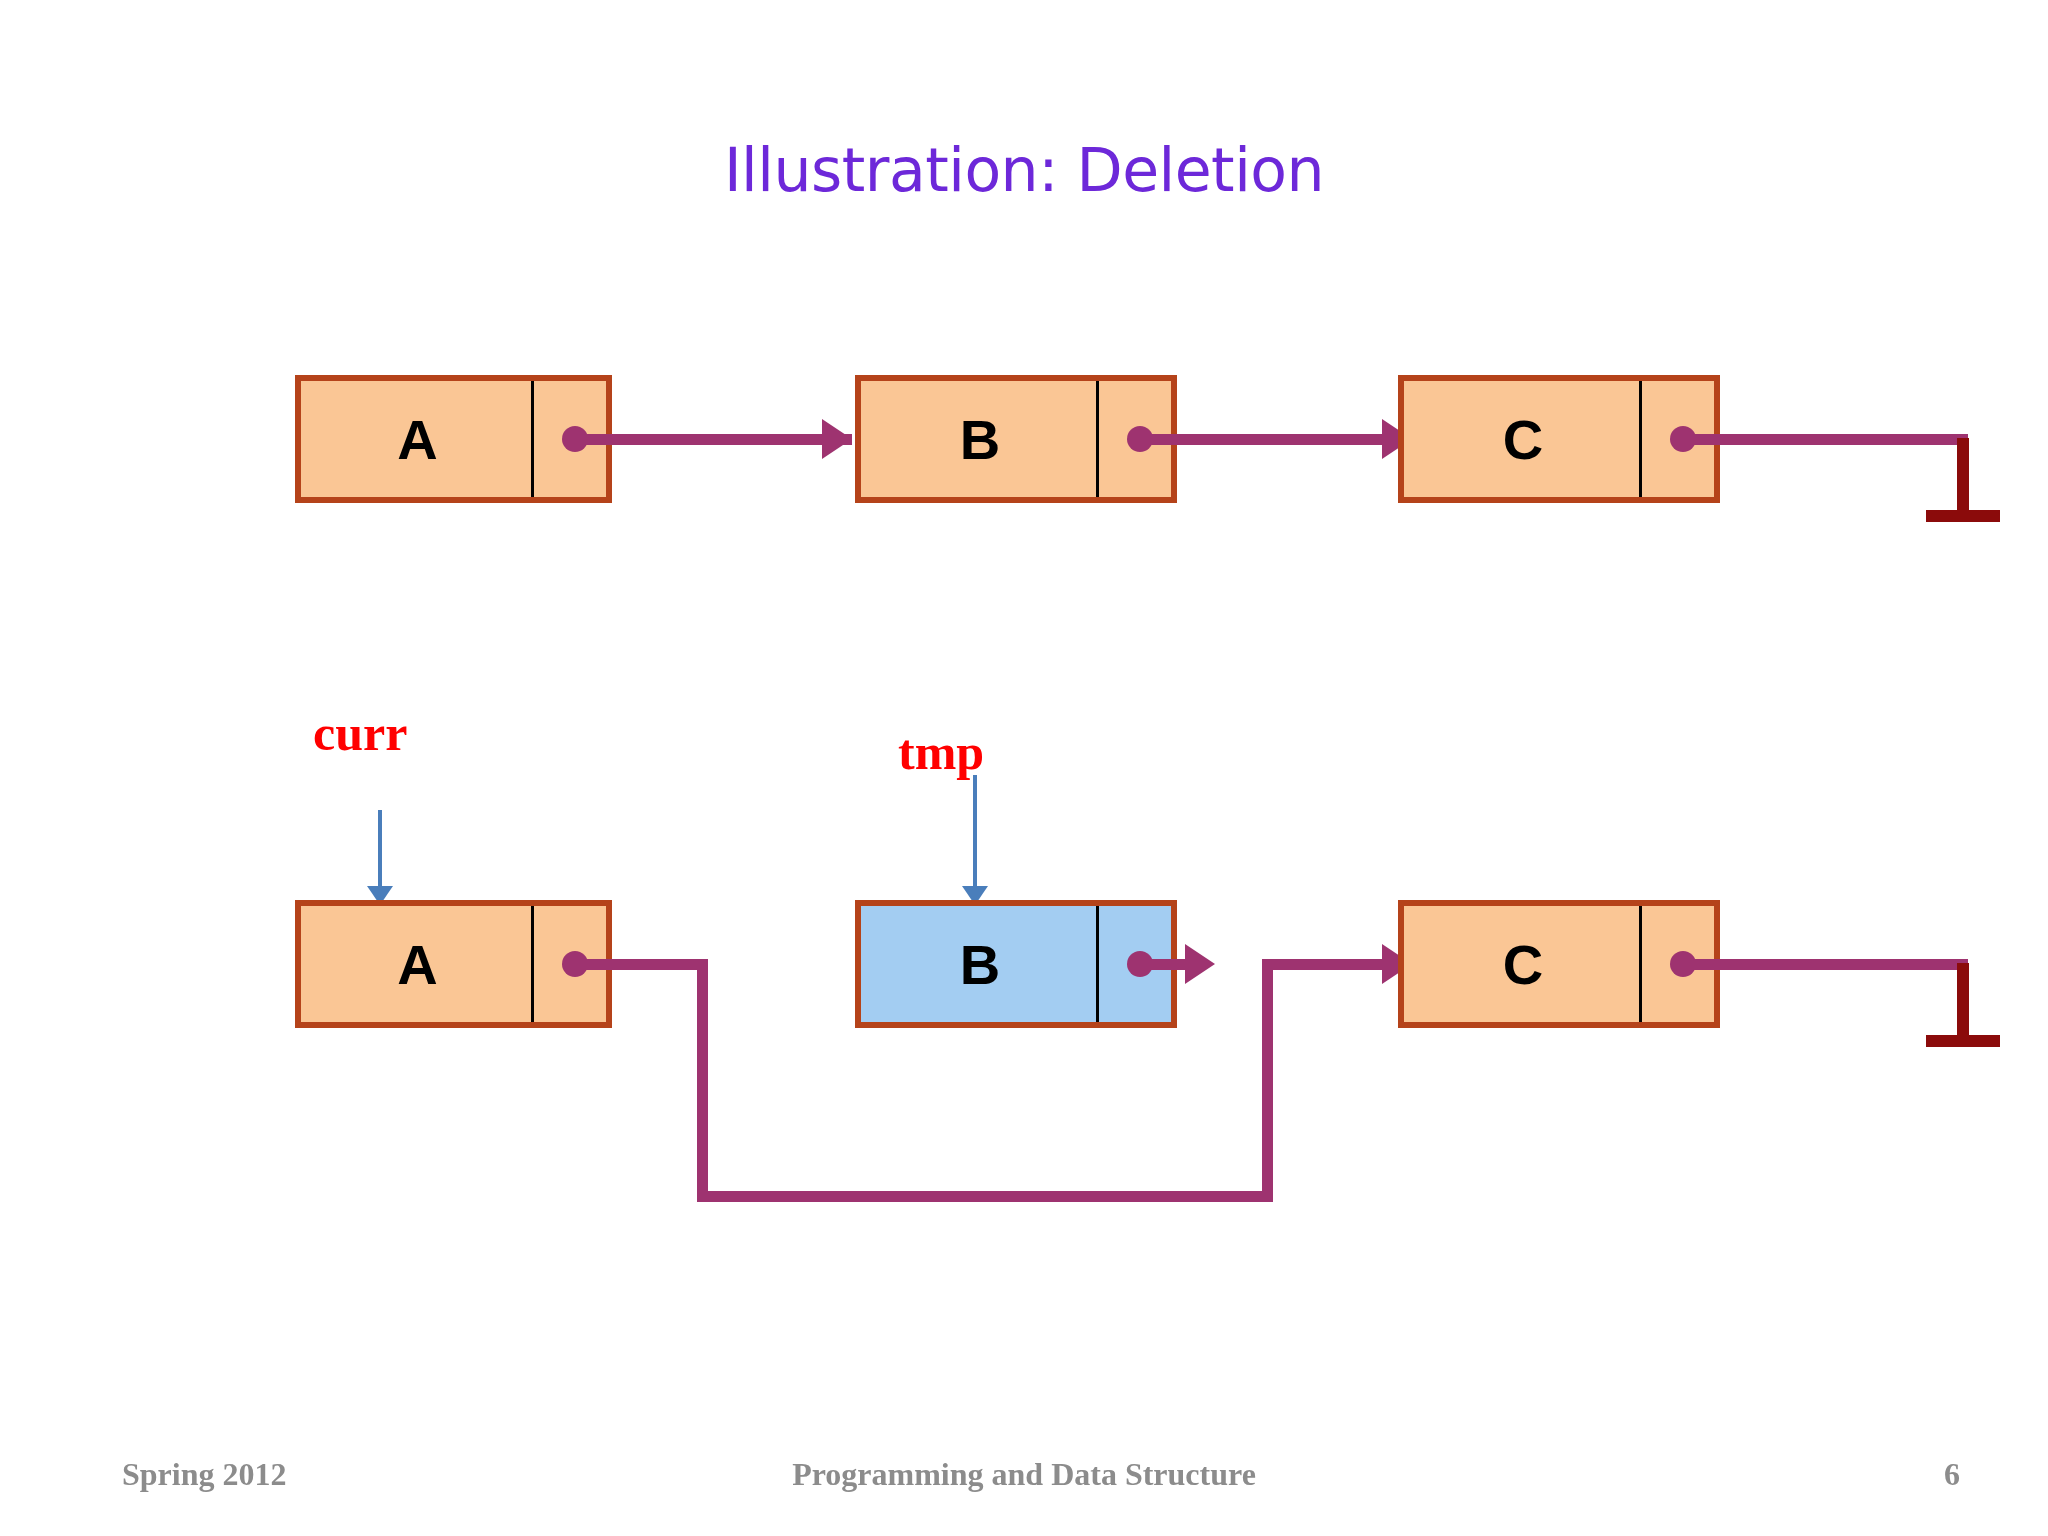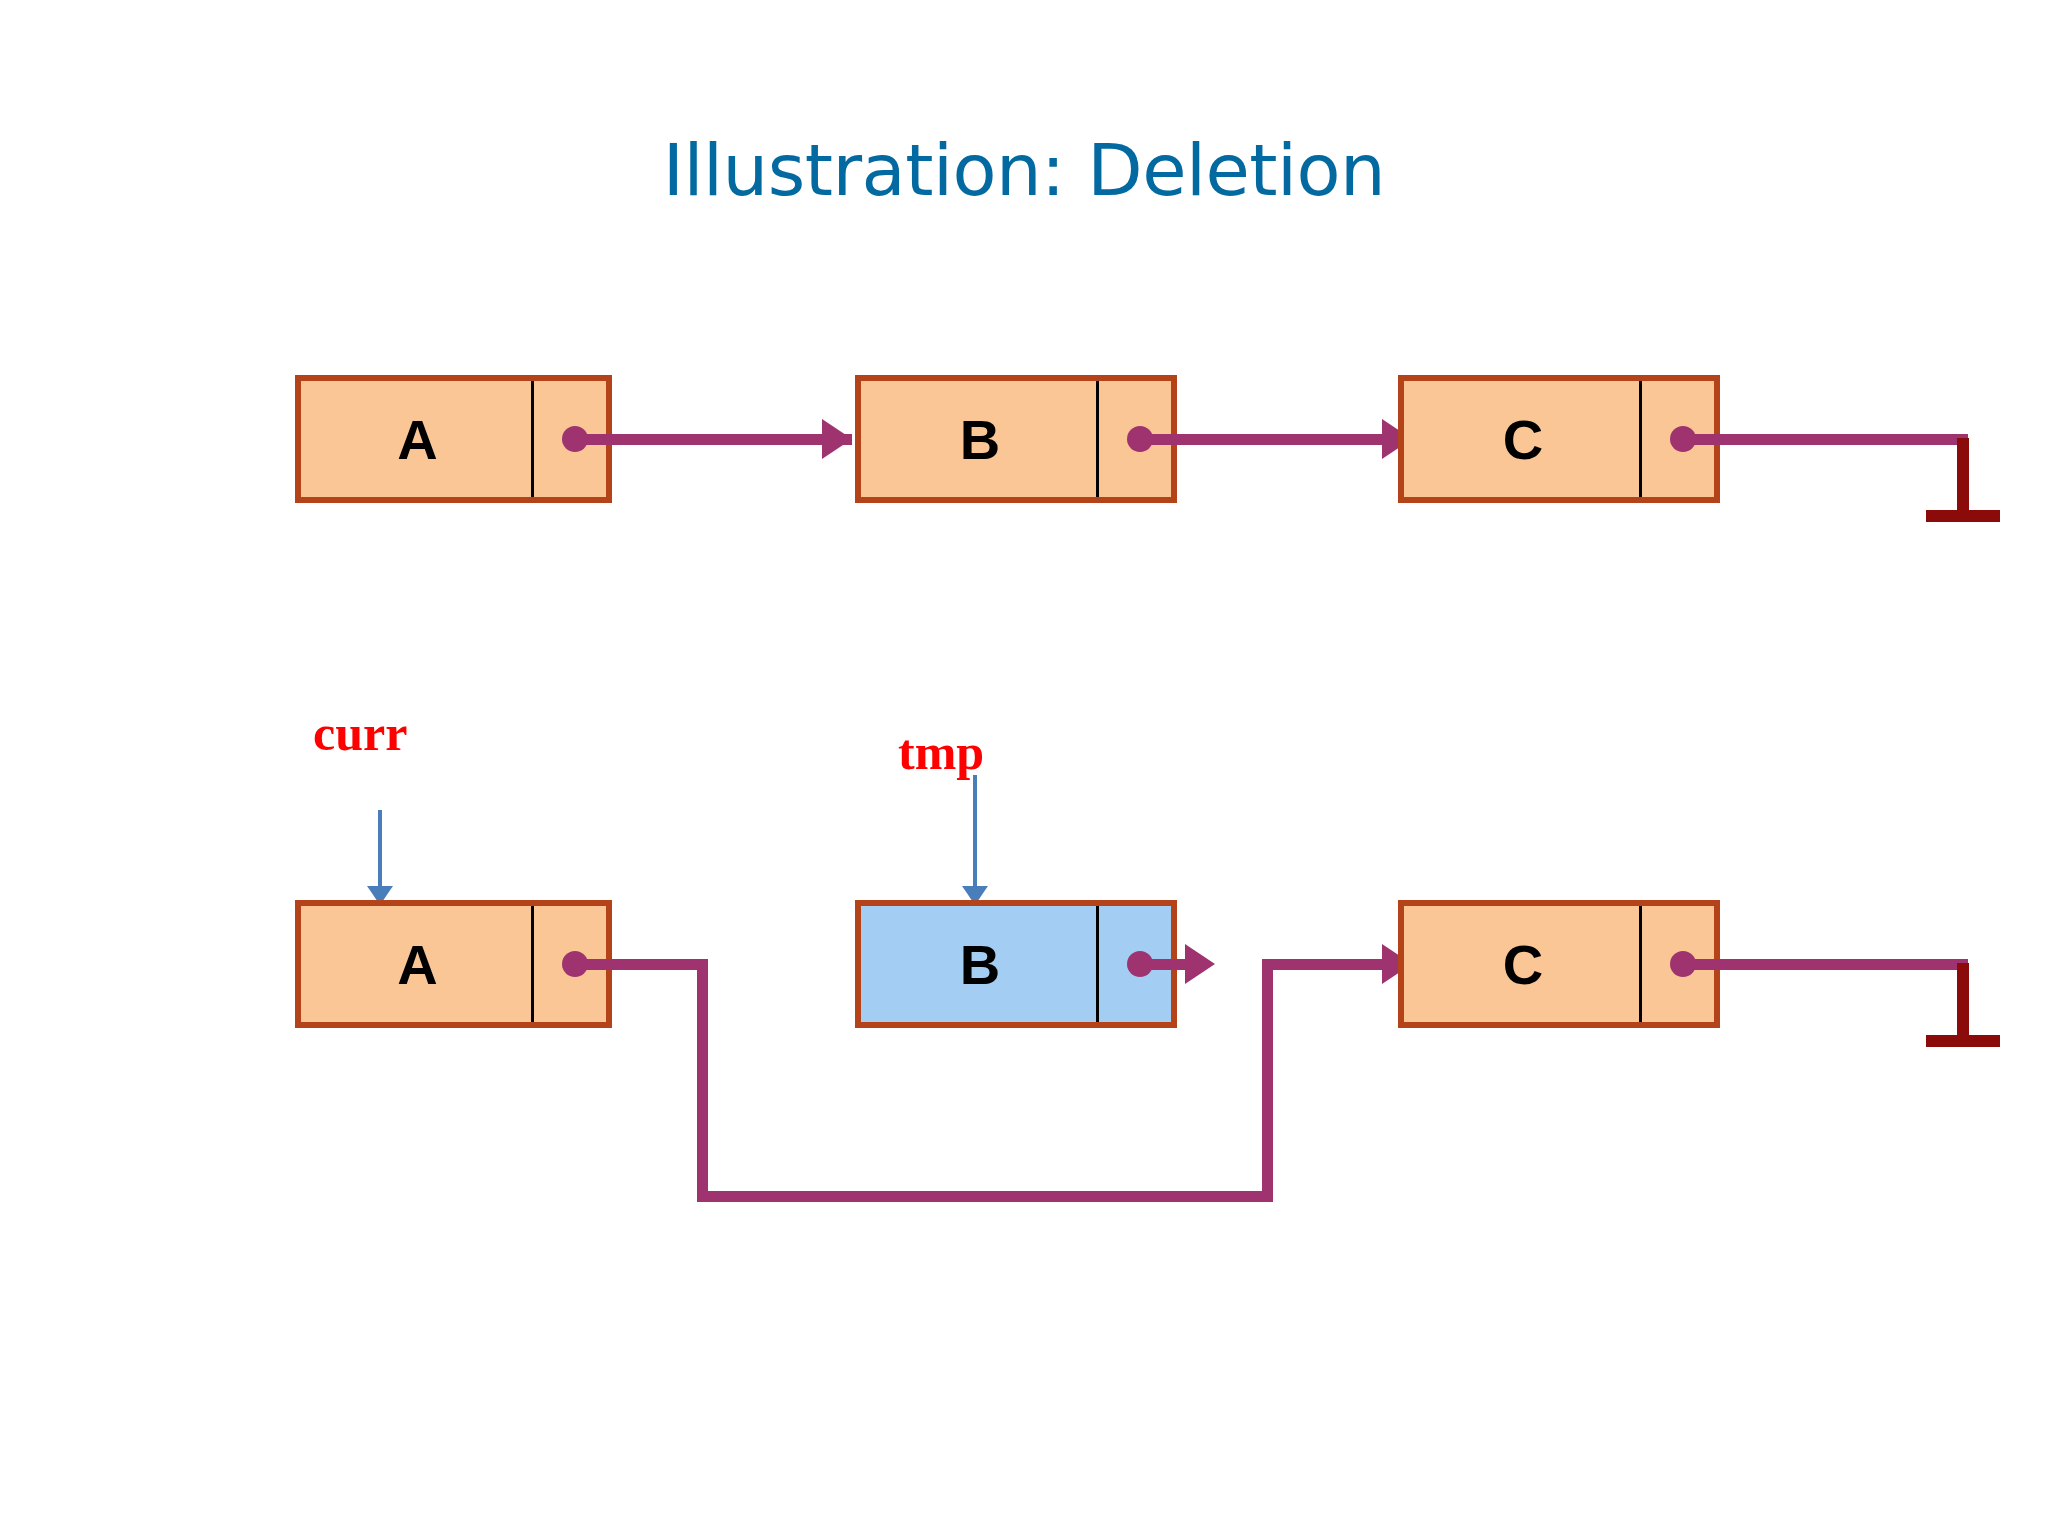--- a/index.html
+++ b/index.html
@@ -26,23 +26,23 @@
 
   
   #slide-title {
     position: absolute;
     left: 0;
     top: 118px;
     width: 2048px;
     text-align: center;
     font-family: "DejaVu Sans", sans-serif;
     font-weight: 400;
-    font-size: 72px;
+    font-size: 60px;
     line-height: 104px;
-    color: #0369a1;
+    color: #6d28d9;
     letter-spacing: -0.5px;
     white-space: nowrap;
   }
 
   
   #caption-deleted {
     position: absolute;
     left: 800px;
     top: 303px;
     font-family: "Liberation Sans", sans-serif;
@@ -299,14 +299,19 @@
       <div class="link-dot"></div>
     </div>
   </div>
 
   <div class="wire wire-h" id="wire-c2null"></div>
   <div class="null-ground" id="null-2">
     <div class="stem"></div>
     <div class="bar"></div>
   </div>
 
+  <div id="footer">
+    <div id="footer-left">Spring 2012</div>
+    <div id="footer-center">Programming and Data Structure</div>
+    <div id="footer-right">6</div>
+  </div>
 
 </div>
 
 </body></html>

